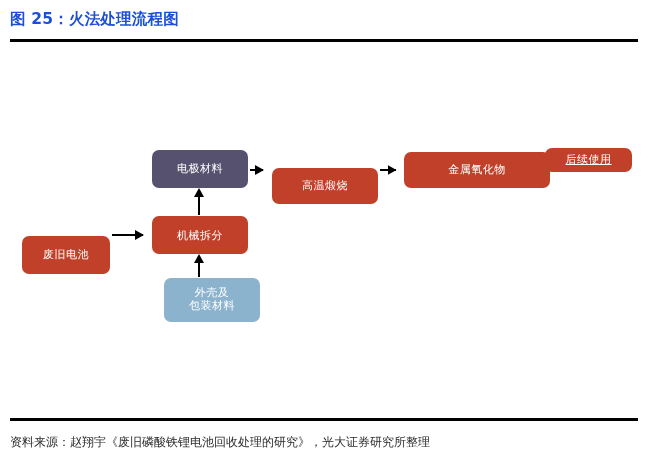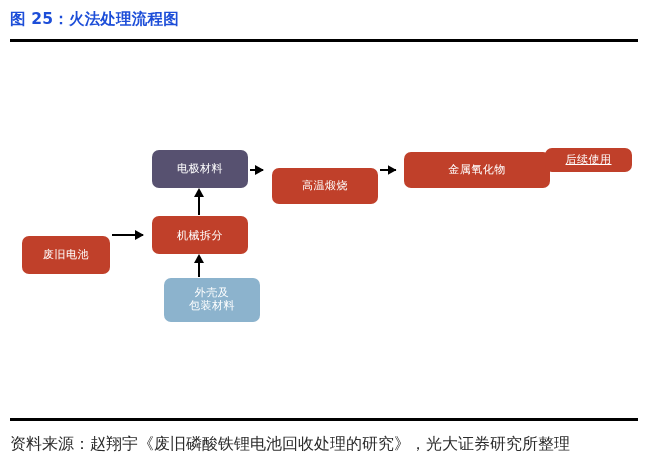--- a/index.html
+++ b/index.html
@@ -45,21 +45,21 @@
     top: 418px;
     width: 628px;
     height: 3px;
     background: #000000;
   }
   
   .source-note {
     position: absolute;
     left: 10px;
     top: 434px;
-    font-size: 16px;
+    font-size: 12px;
     color: #2b2b2b;
     white-space: nowrap;
   }
   
   .flow-canvas {
     position: absolute;
     left: 0;
     top: 44px;
     width: 648px;
     height: 372px;

